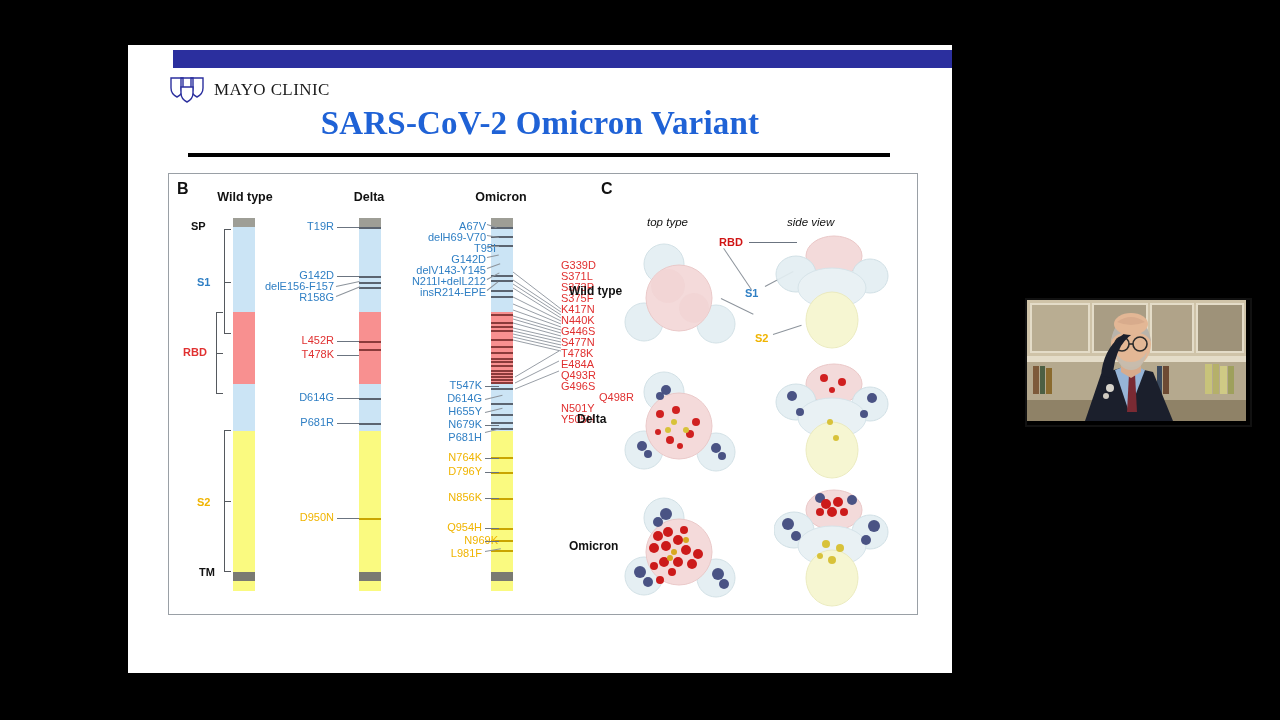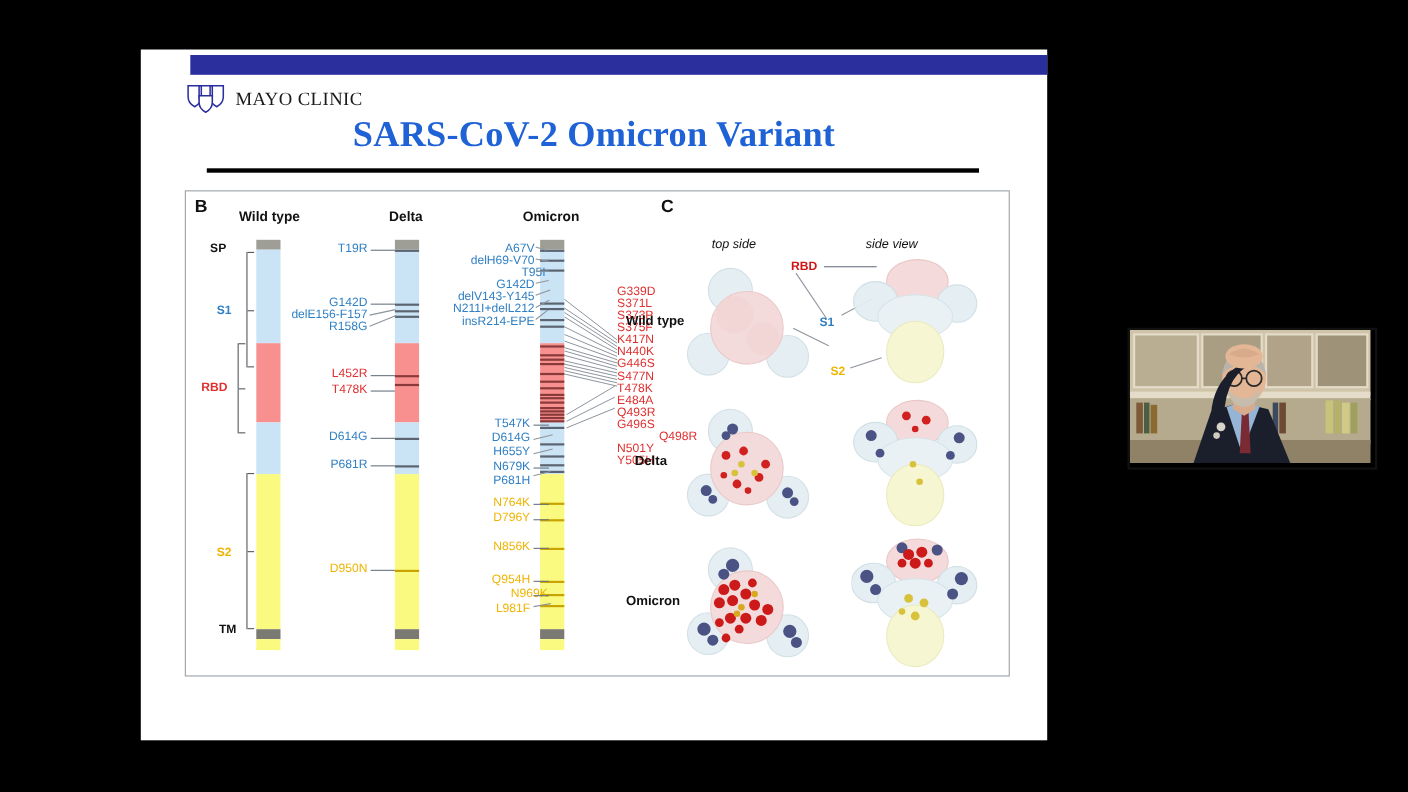--- a/index.html
+++ b/index.html
@@ -318,21 +318,21 @@
       <div class="mut y left" style="left:253px;top:348px;width:60px;">Q954H</div>
       <div class="lead" style="left:316px;top:354px;width:14px;"></div>
       <div class="mut y left" style="left:269px;top:361px;width:60px;">N969K</div>
       <div class="lead" style="left:316px;top:367px;width:14px;"></div>
       <div class="mut y left" style="left:253px;top:374px;width:60px;">L981F</div>
       <div class="lead thin" style="left:316px;top:377px;width:16px;transform:rotate(-10deg);transform-origin:left center;"></div>
 
       <div id="panelC">
         <div class="plabel" style="left:32px;top:6px;">C</div>
 
-        <div class="viewlabel" style="left:78px;top:42px;">top side</div>
+        <div class="viewlabel" style="left:78px;top:42px;">top type</div>
         <div class="viewlabel" style="left:218px;top:42px;">side view</div>
 
         <div class="rowlabel" style="left:0px;top:110px;">Wild type</div>
         <div class="rowlabel" style="left:8px;top:238px;">Delta</div>
         <div class="rowlabel" style="left:0px;top:365px;">Omicron</div>
 
         <div class="clab rbd" style="left:150px;top:62px;">RBD</div>
         <div class="lead" style="left:180px;top:68px;width:48px;"></div>
         <div class="lead thin" style="left:155px;top:74px;width:50px;transform:rotate(56deg);transform-origin:left top;"></div>
         <div class="clab s1" style="left:176px;top:113px;">S1</div>

